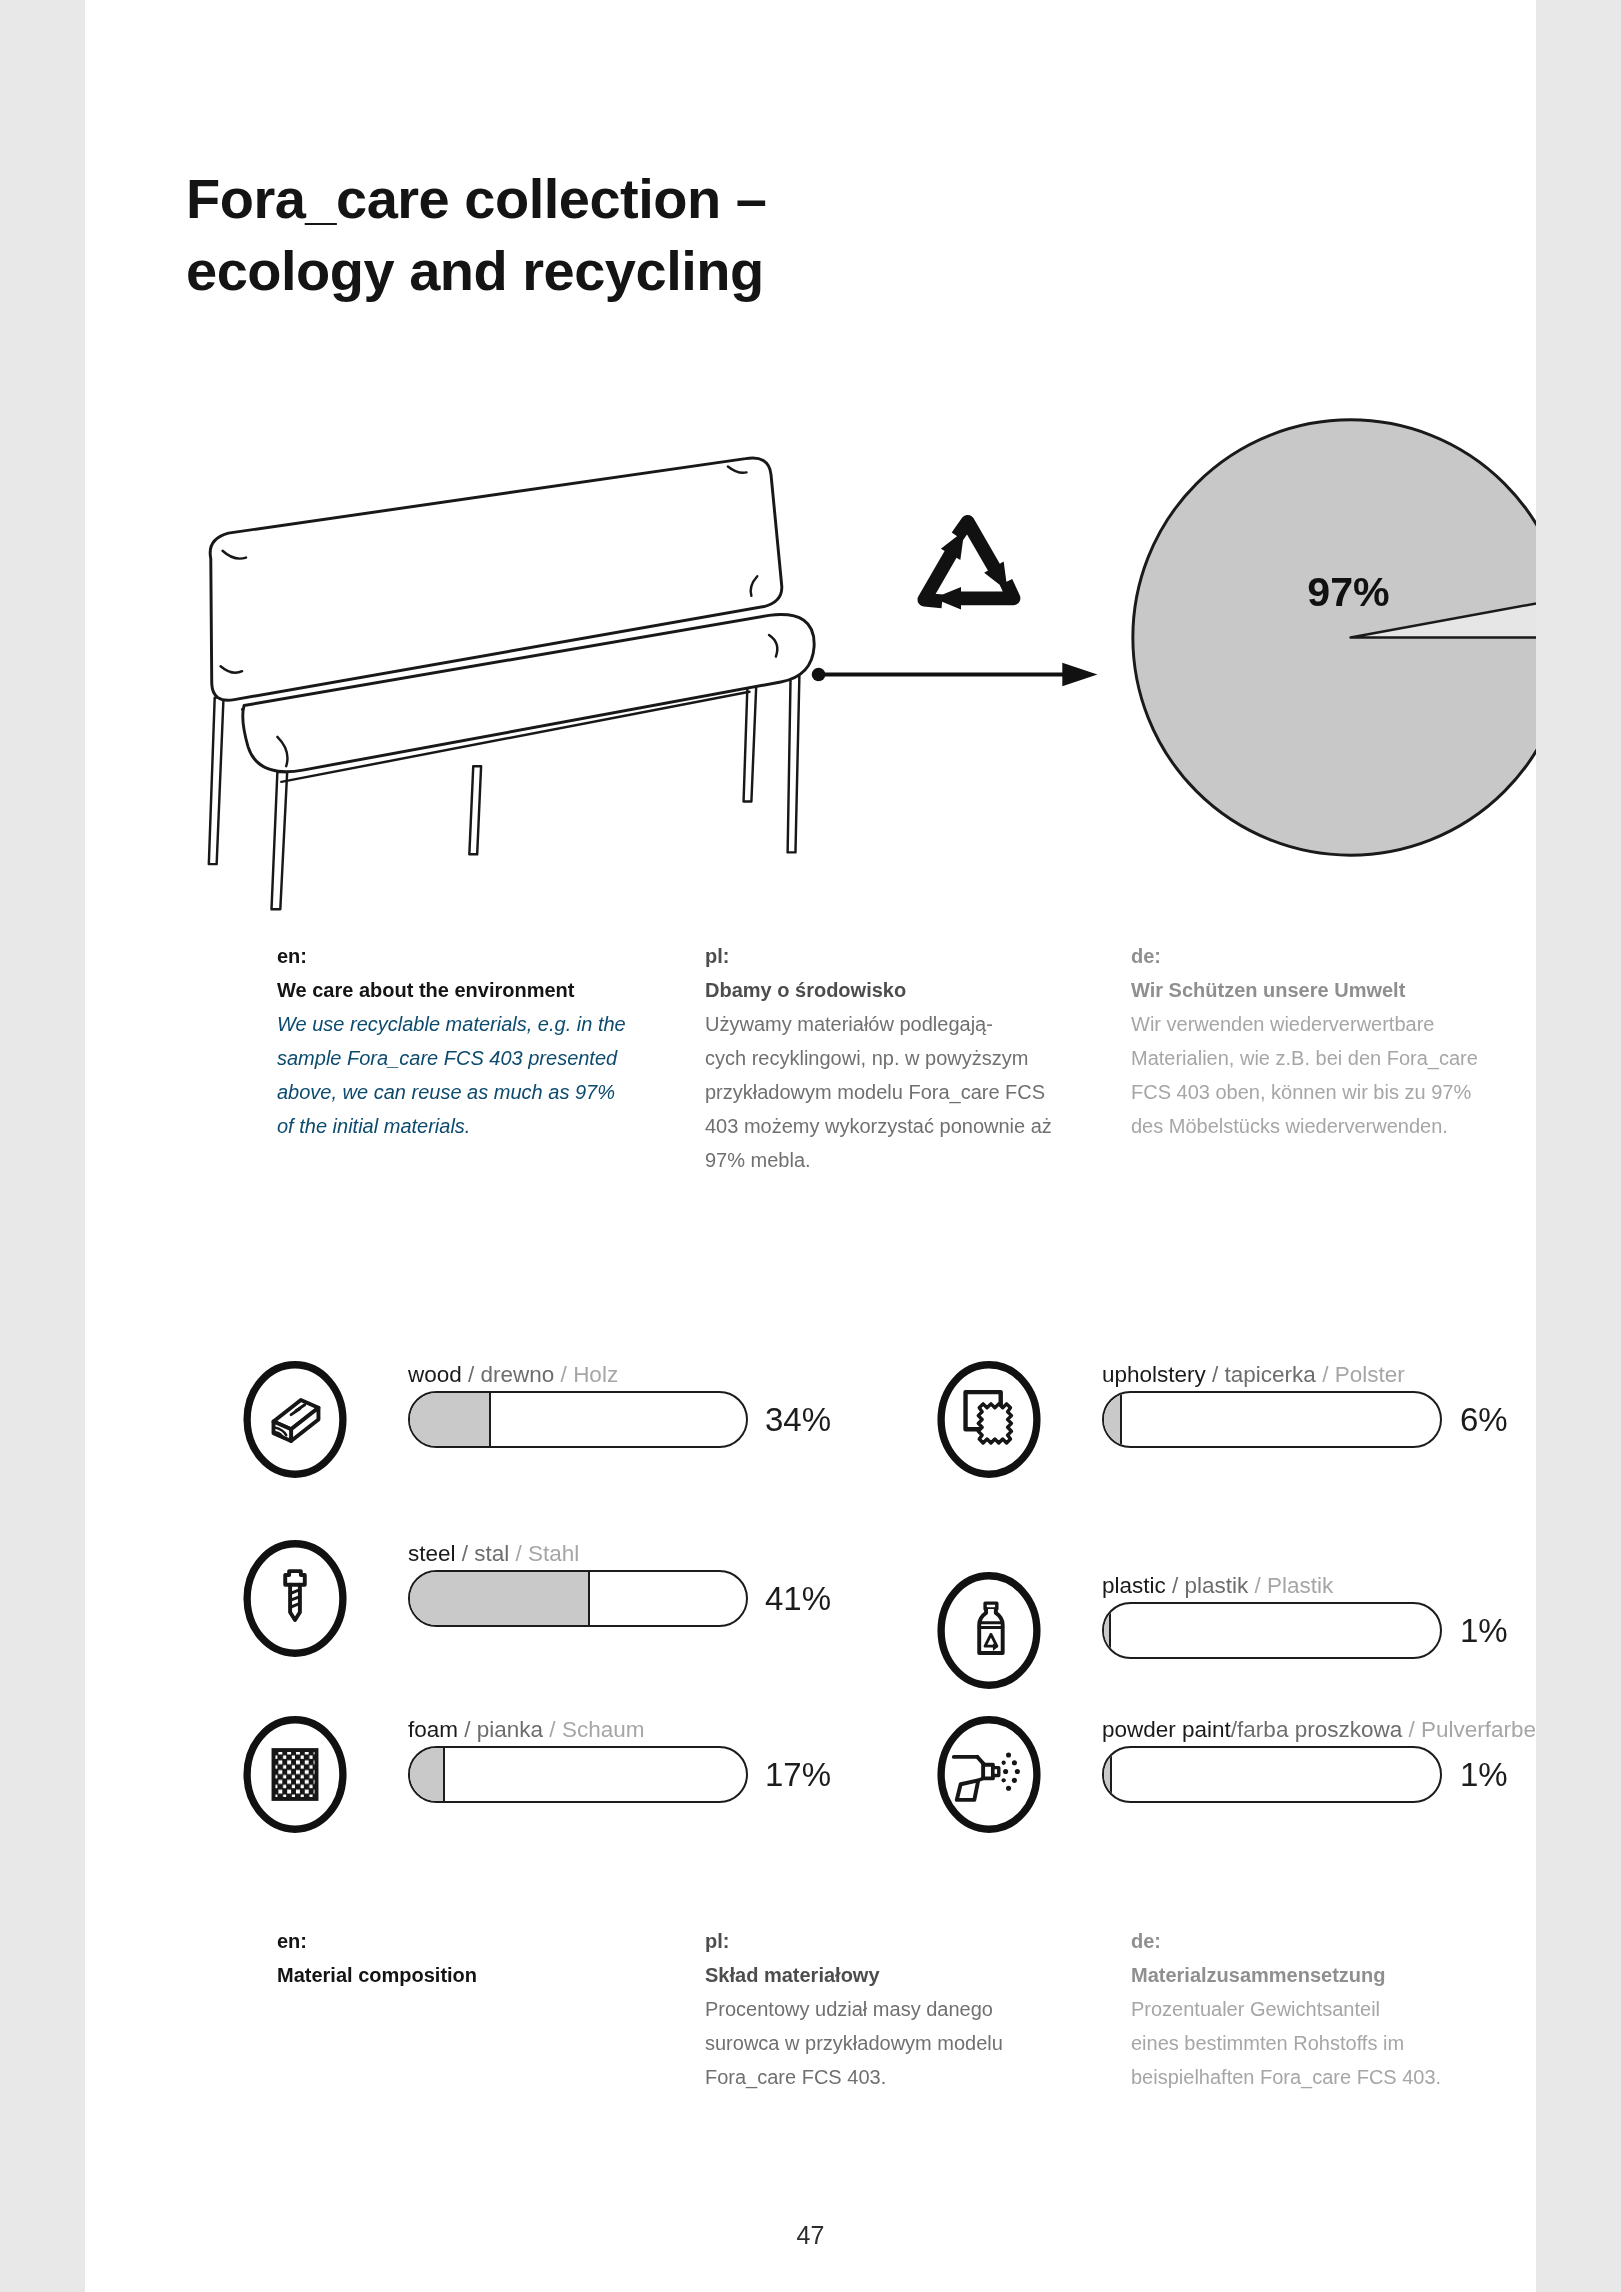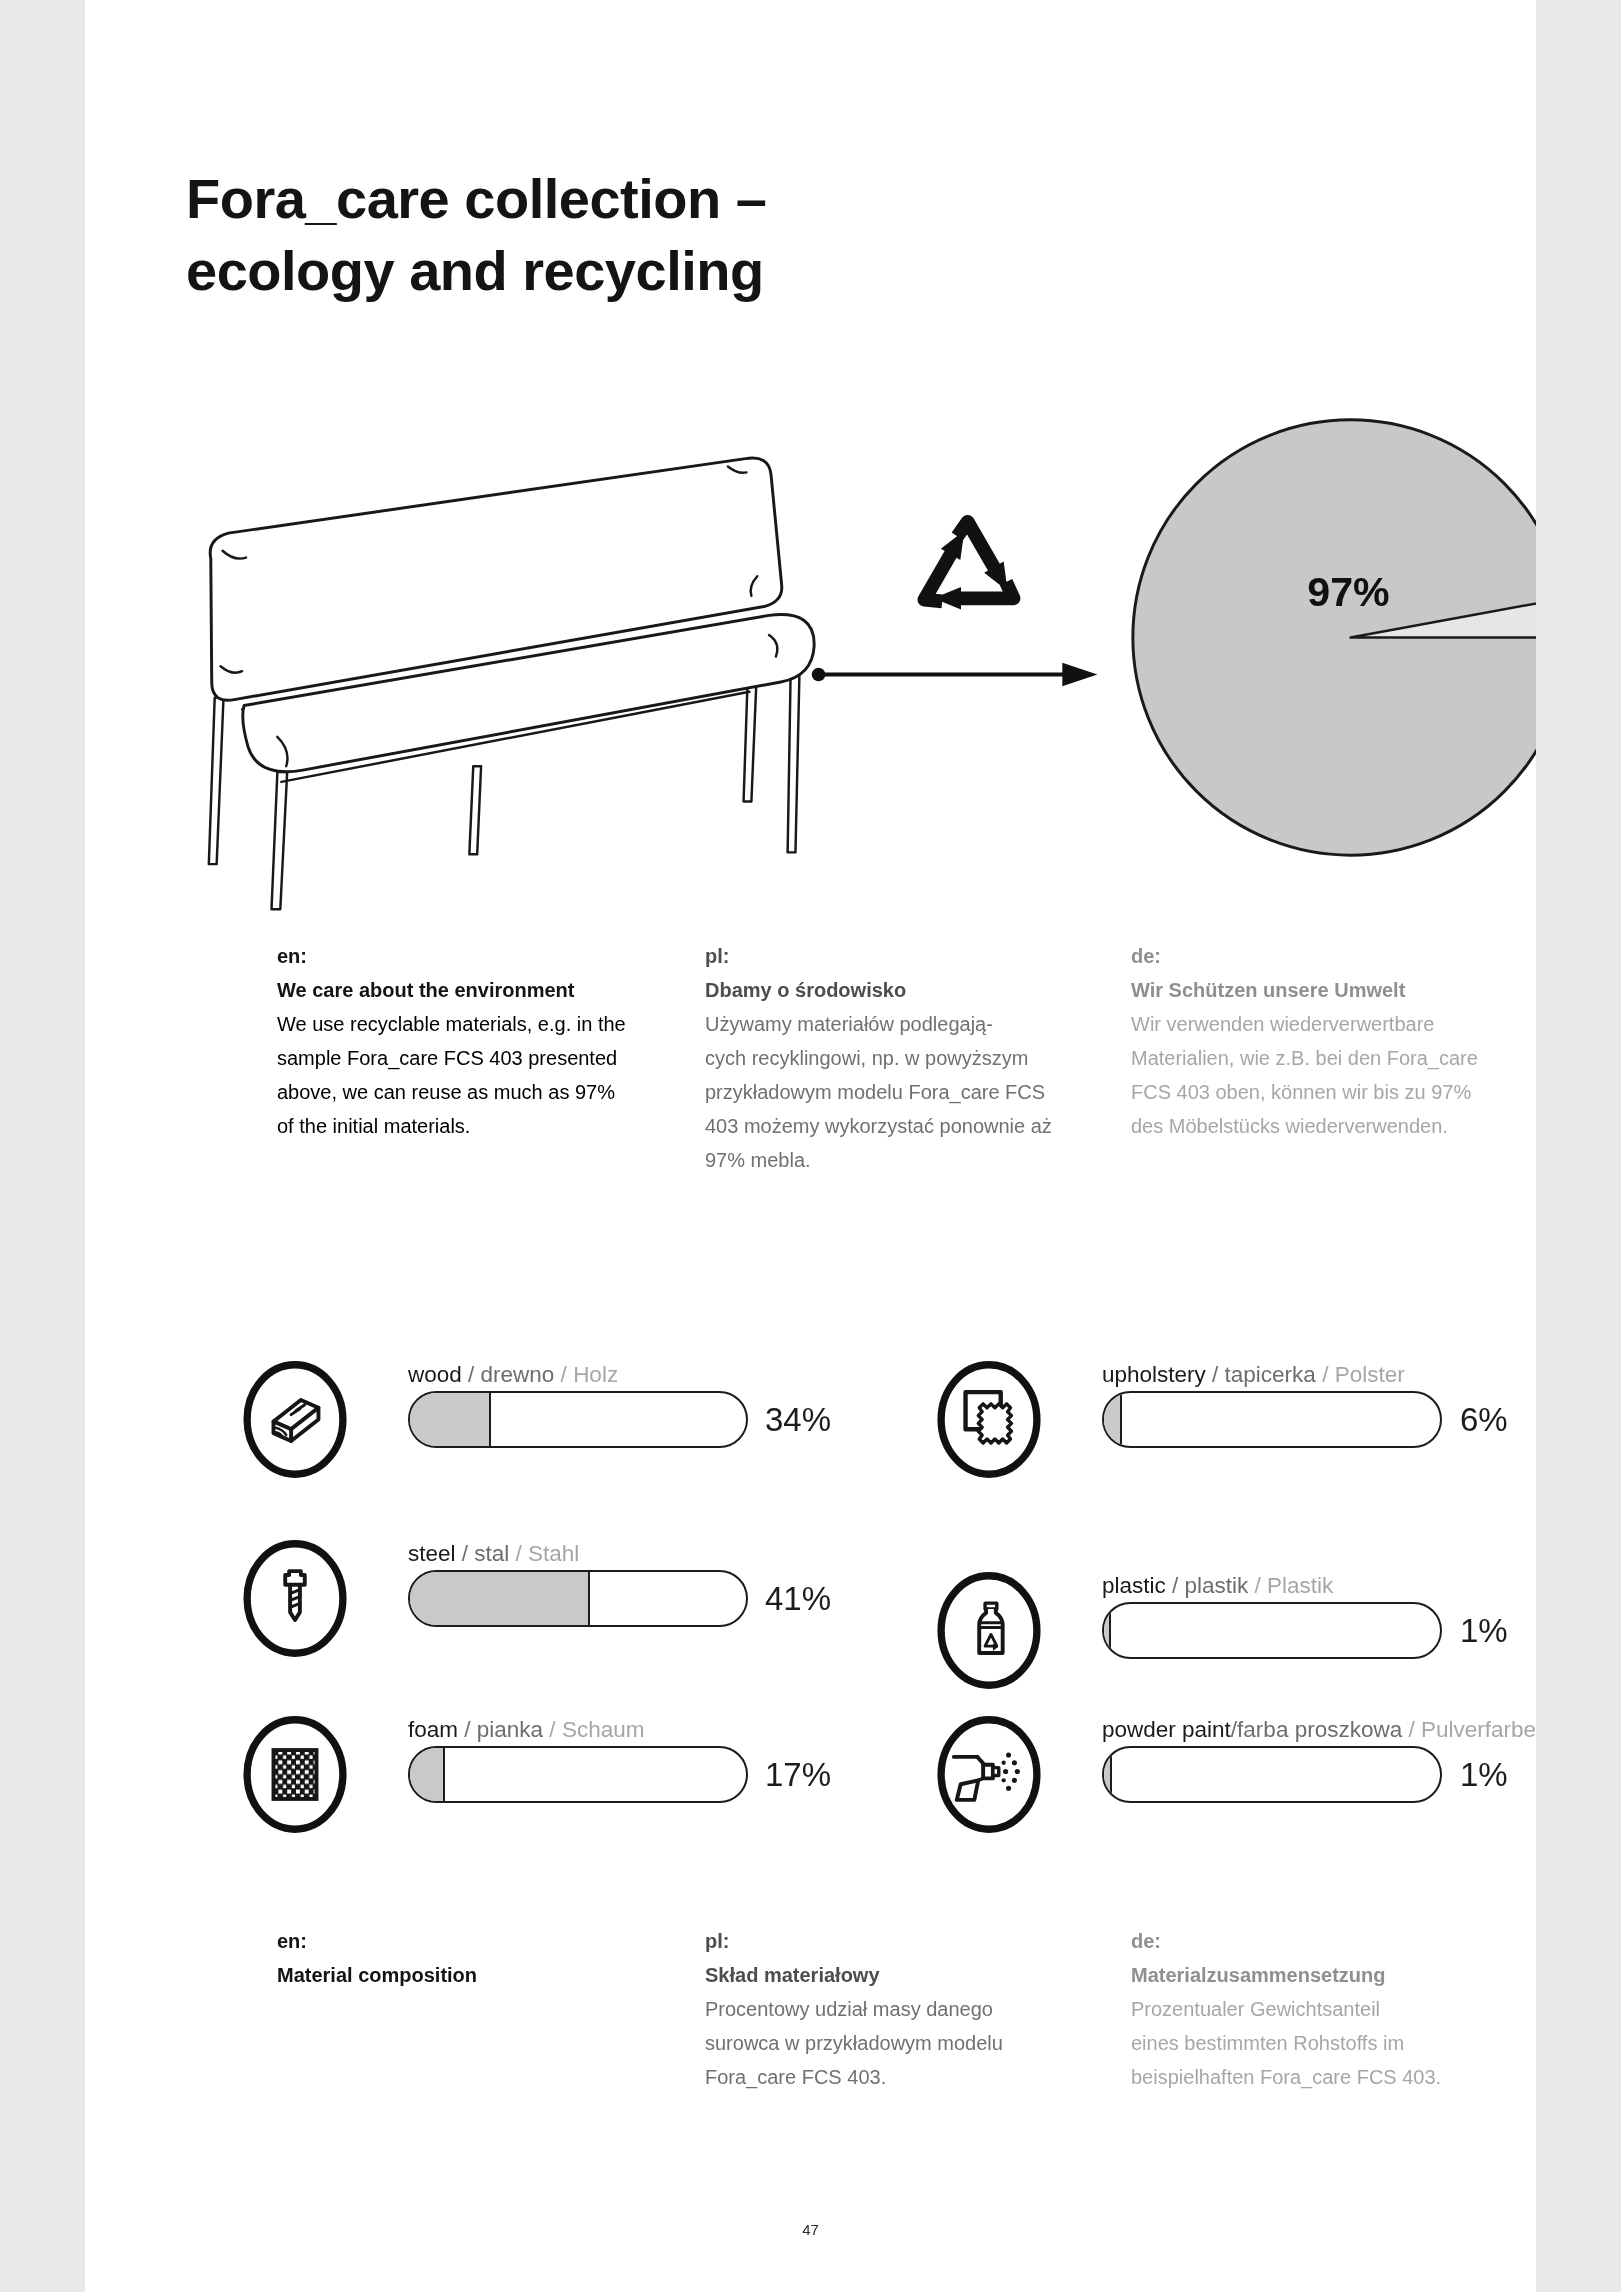--- a/index.html
+++ b/index.html
@@ -17,21 +17,21 @@
   
   .sofa{left:98px; top:443px;}
   .recycle{left:821px; top:502px;}
   .arrow{left:721px; top:655px;}
   .pie{left:1040px; top:412px;}
   
   .col{width:412px;}
   .col p{margin:0; font-size:20px; line-height:34px; white-space:pre-line;}
   .col .lang, .col .heading{font-weight:700;}
   .col-en .lang,.col-en .heading{color:#141414;}
-  .col-en .body{color:#000000;}
+  .col-en .body{color:#0c4a6e;font-style:italic;}
   .col-pl .lang,.col-pl .heading{color:#4d4d4d;}
   .col-pl .body{color:#707070;}
   .col-de .lang,.col-de .heading{color:#8f8f8f;}
   .col-de .body{color:#a6a6a6;}
   
   .material-row{position:absolute; width:647px; height:137px;text-align:right;}
   .ring{position:absolute; left:0; top:-6.9px;}
   .mat-label{position:absolute; left:172px; top:0; font-size:22.5px; line-height:25.5px; white-space:nowrap;}
   .mat-label .p-en{color:#1a1a1a;}
   .mat-label .sep1{color:#6d6d6d;}
@@ -40,21 +40,21 @@
   .mat-label .p-de{color:#a6a6a6;}
   .bar{
     position:absolute; left:172px; top:29px; width:340px; height:57px;
     border:2px solid #1c1c1c; border-radius:30px; background:#fff;
     overflow:hidden; box-sizing:border-box;
   }
   .bar-fill{height:100%; background:#c9c9c9; border-right:2px solid #1c1c1c; box-sizing:border-box;}
   .value{position:absolute; left:529px; top:39px; font-size:33px; color:#1c1c1c; white-space:nowrap;}
   .row-right .value{left:530px;}
   
-  .page-number{left:0; right:0; top:2221px; text-align:center; font-size:15px; color:#2c2c2c;}
+  .page-number{left:0; right:0; top:2221px; text-align:center; font-size:25px; color:#2c2c2c;}
   svg{display:block;}
 </style>
 </head>
 <body>
 
 <div class="page">
 
   <h1 class="abs title">Fora_care collection –
 ecology and recycling</h1>
 

